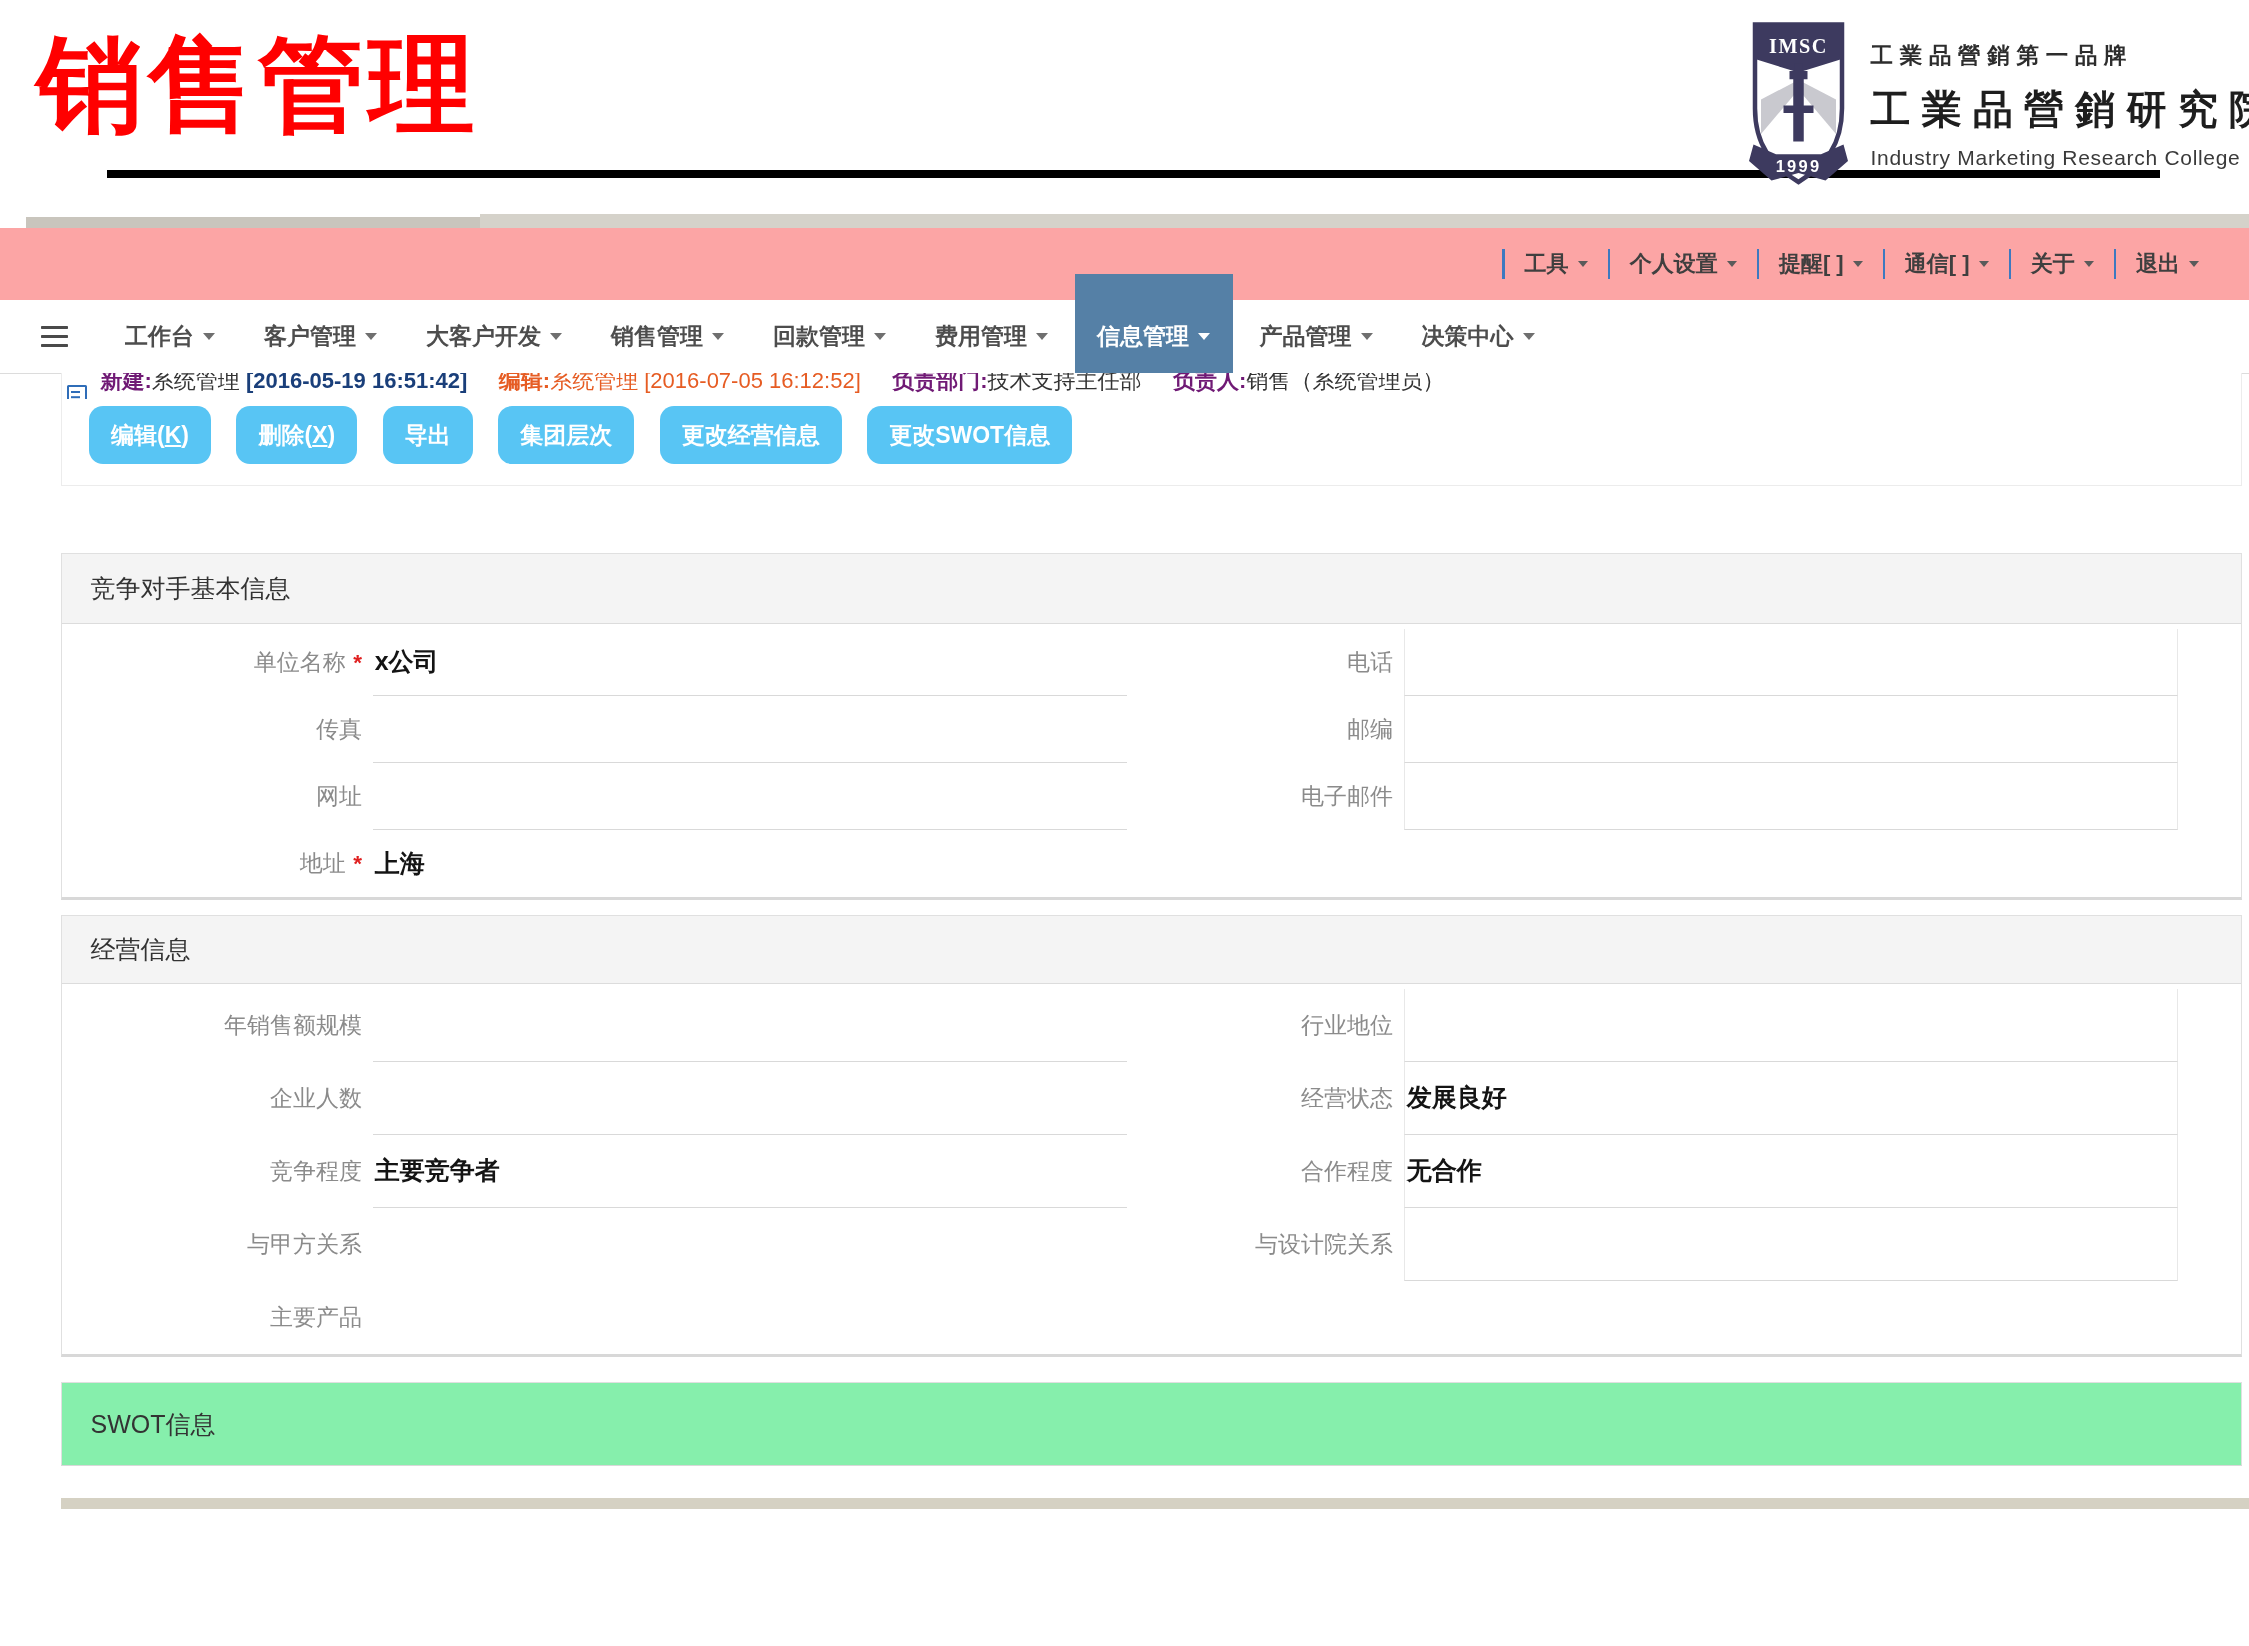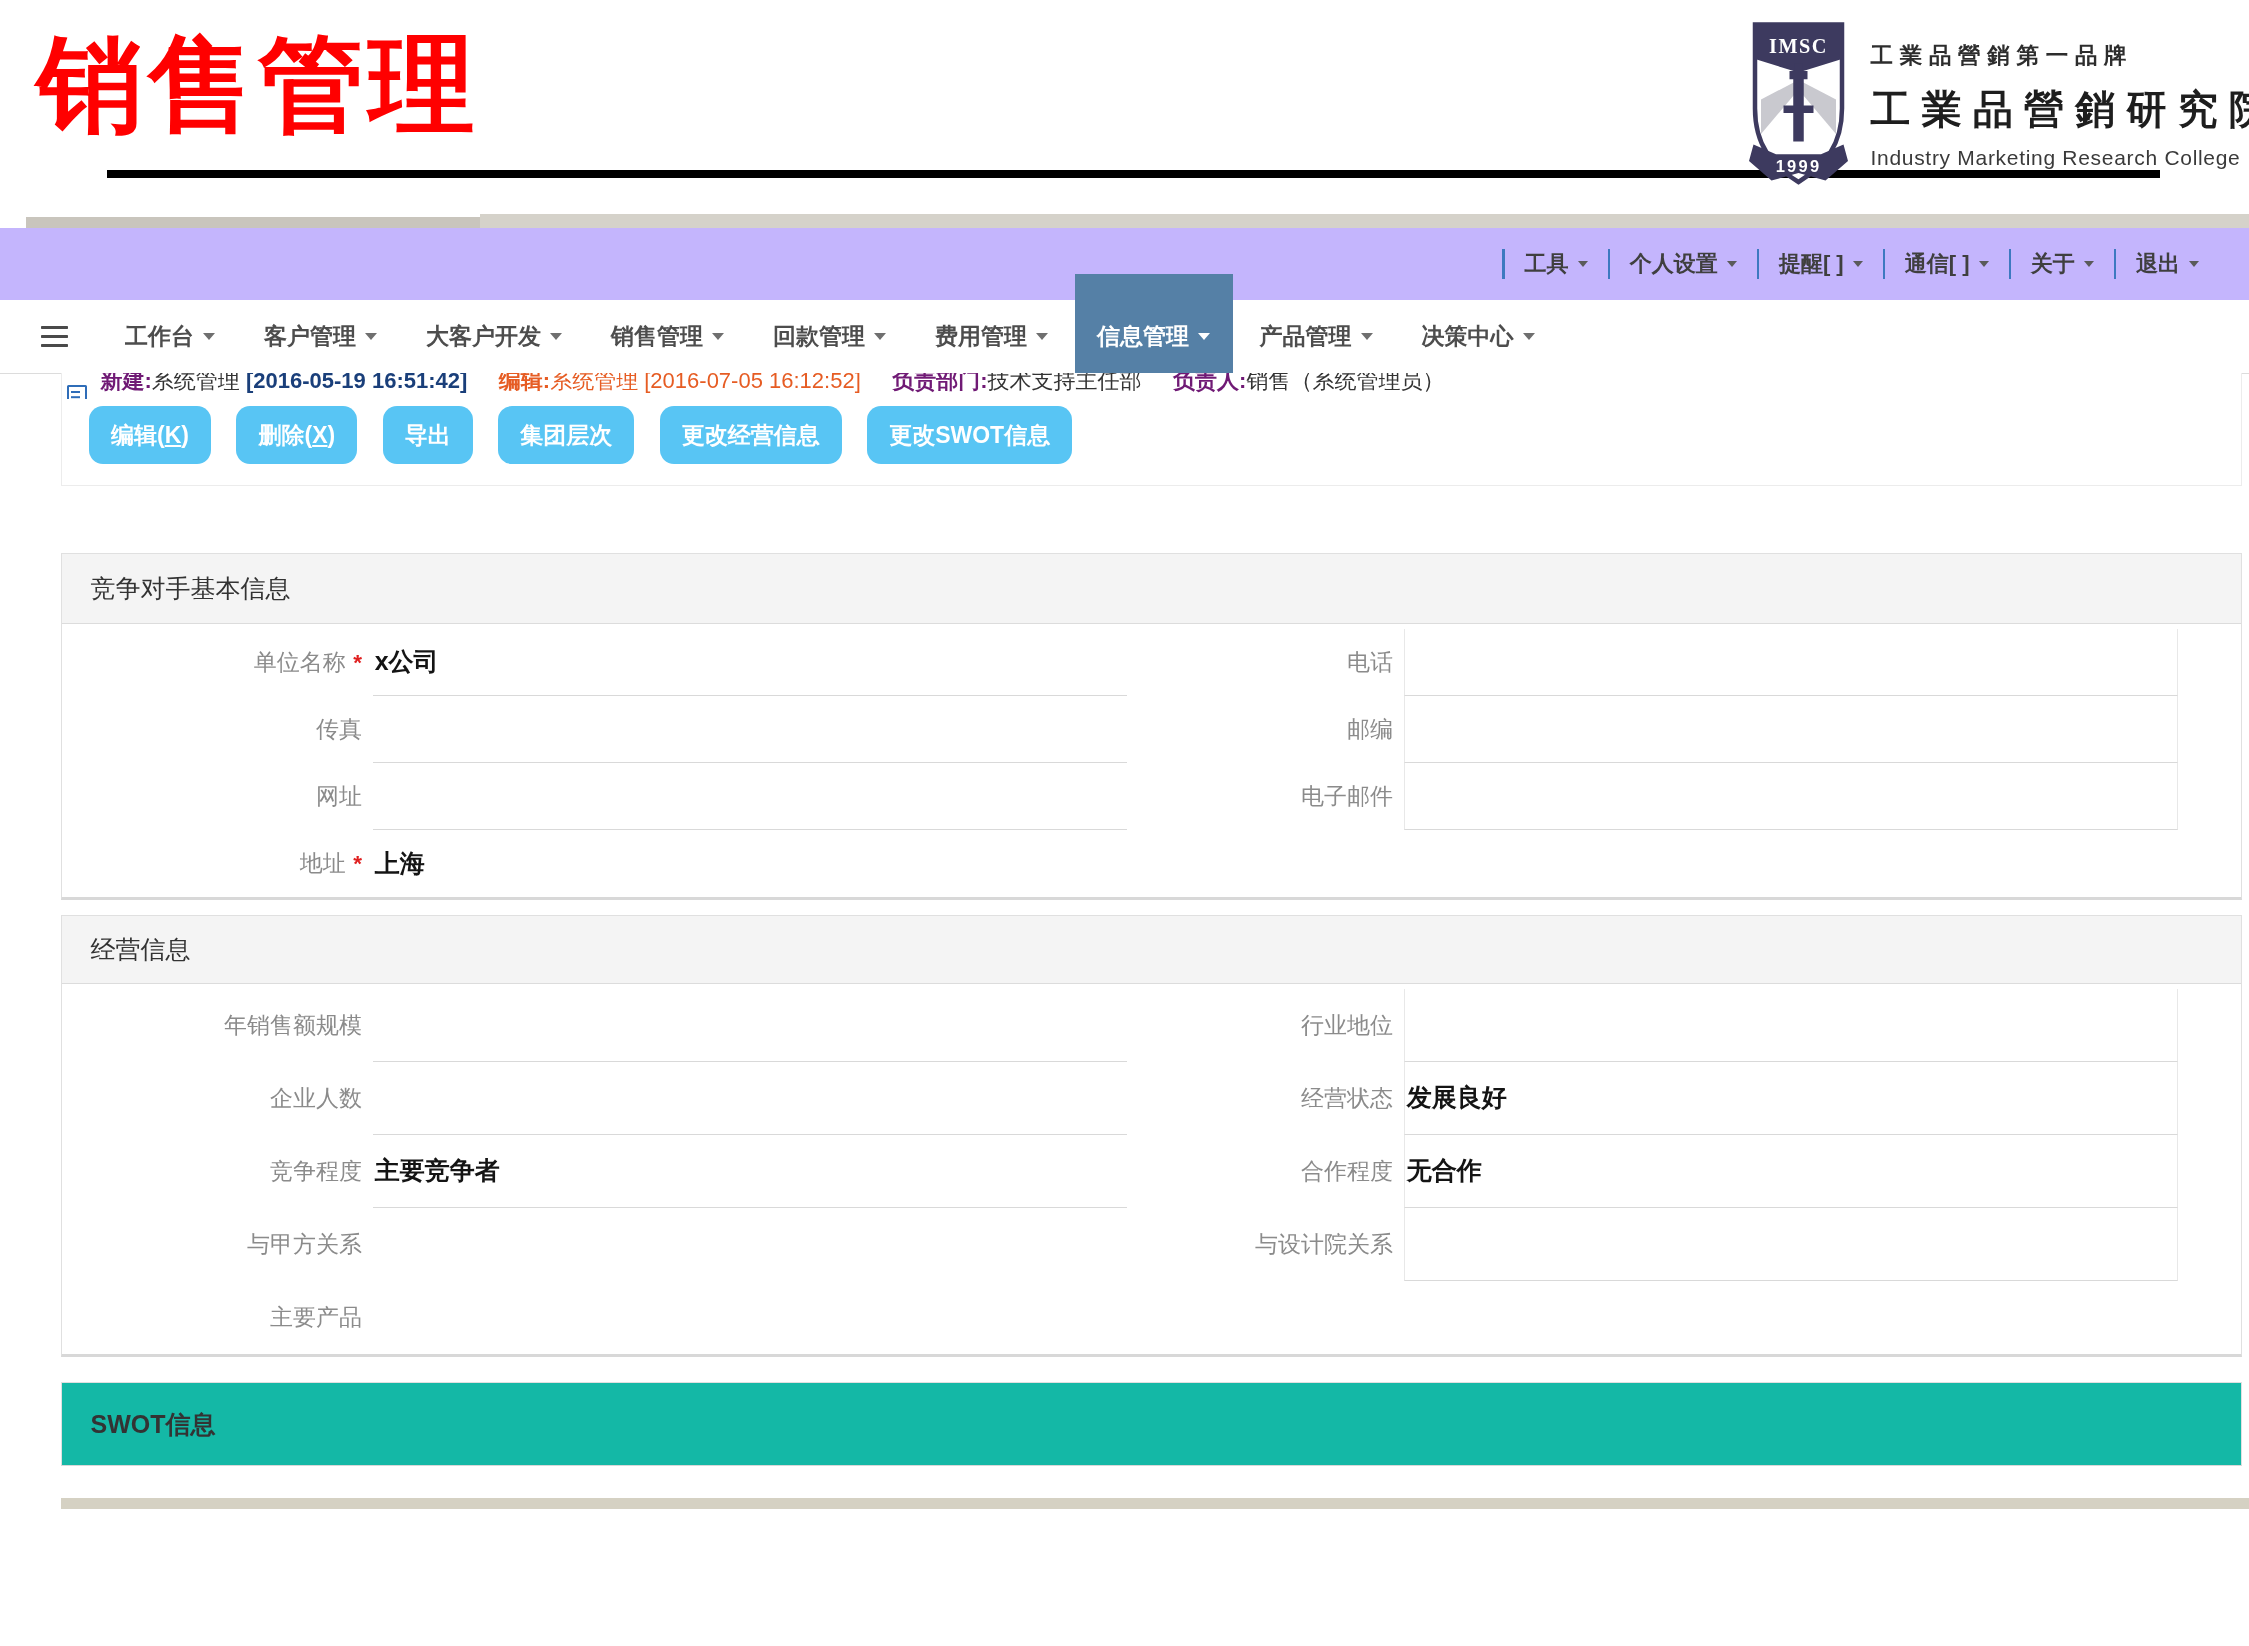--- a/index.html
+++ b/index.html
@@ -15,21 +15,21 @@
   .logo-shield{width:99px;height:171px;flex:0 0 auto;}
   .logo-text{margin-left:22.5px;display:flex;flex-direction:column;justify-content:center;}
   .logo-tagline{font-size:22.5px;font-weight:700;color:#2d2d2d;letter-spacing:6.7px;margin-bottom:10.5px;}
   .logo-name{font-size:40px;font-weight:600;color:#1e1e1e;letter-spacing:11.2px;margin-bottom:9px;white-space:nowrap;}
   .logo-en{font-size:21px;color:#3a3a3a;letter-spacing:0.7px;}
 
   .tan-strip-a{position:absolute;left:26px;top:217px;width:454px;height:11.2px;background:#c9c5bd;}
   .tan-strip-b{position:absolute;left:480px;top:214px;width:1770px;height:13.5px;background:#d5d2ca;}
 
   
-  .top-band{position:absolute;left:0;top:228px;width:2250px;height:72px;background:#c4b5fd;}
+  .top-band{position:absolute;left:0;top:228px;width:2250px;height:72px;background:#fca5a5;}
   .top-menu{position:absolute;right:51px;top:0;height:72px;display:flex;align-items:center;}
   .tm-sep{width:2.2px;height:30px;background:#3d79c0;margin:0 20px;}
   .tm-item{display:flex;align-items:center;cursor:pointer;font-size:22px;color:#3f3f3f;font-weight:600;white-space:nowrap;}
   .caret{width:0;height:0;border-left:6px solid transparent;border-right:6px solid transparent;border-top:7.5px solid #5a5a5a;margin-left:9px;}
   .caret.small{border-left-width:5.2px;border-right-width:5.2px;border-top-width:6.7px;}
 
   
   .navbar{position:absolute;left:0;top:300px;width:2250px;height:73px;background:#fff;border-bottom:1.5px solid #dcdcdc;display:flex;align-items:center;}
   .hamburger{margin-left:41px;margin-right:57px;width:27px;display:flex;flex-direction:column;gap:5.2px;cursor:pointer;}
   .hamburger span{display:block;height:3.7px;background:#4a4a4a;border-radius:0.7px;}
@@ -56,21 +56,21 @@
 
   .btn-row{margin:6.7px 0 0 27px;display:flex;}
   .btn{height:58px;background:var(--btn-blue,#58c5f4);color:#fff;border:none;border-radius:14px;
     font-size:23px;font-weight:700;font-family:inherit;padding:0 22px;margin-right:25.5px;cursor:pointer;white-space:nowrap;line-height:58px;}
   .btn u{text-decoration:underline;}
 
   .panel{position:absolute;left:0;width:2181px;background:#fff;border:0.7px solid #e0e0e0;border-bottom:3px solid #d8d8d8;box-sizing:border-box;}
   .panel-head{background:#f4f4f4;border-bottom:0.7px solid #dcdcdc;display:flex;align-items:center;padding-left:28.5px;font-size:25px;color:#333;}
   .p1{top:180px;} .p1 .panel-head{height:69px;}
   .p2{top:542px;} .p2 .panel-head{height:67px;}
-  .p3{top:1009px;height:84px;} .p3 .panel-head{height:82px;border-bottom:none;background:#14b8a6;font-weight:bold;}
+  .p3{top:1009px;height:84px;} .p3 .panel-head{height:82px;border-bottom:none;background:#86efac;}
 
   .panel-body{display:flex;padding-top:4.5px;}
   .fcol{width:1090px;flex:0 0 auto;}
   .frow{display:flex;align-items:center;}
   .p1 .frow{height:67px;} .p2 .frow{height:73px;}
   .flabel{width:300px;text-align:right;font-size:23px;color:#8b8b8b;flex:0 0 auto;white-space:nowrap;}
   .fcol.right .flabel{width:241px;}
   .req{color:#e02020;font-size:22.5px;font-weight:700;margin-left:7.5px;}
   .fvalue{flex:1;align-self:stretch;display:flex;align-items:center;font-size:25px;font-weight:700;color:#141414;
     margin-left:11.2px;margin-right:25.5px;padding-left:1.5px;white-space:nowrap;}

